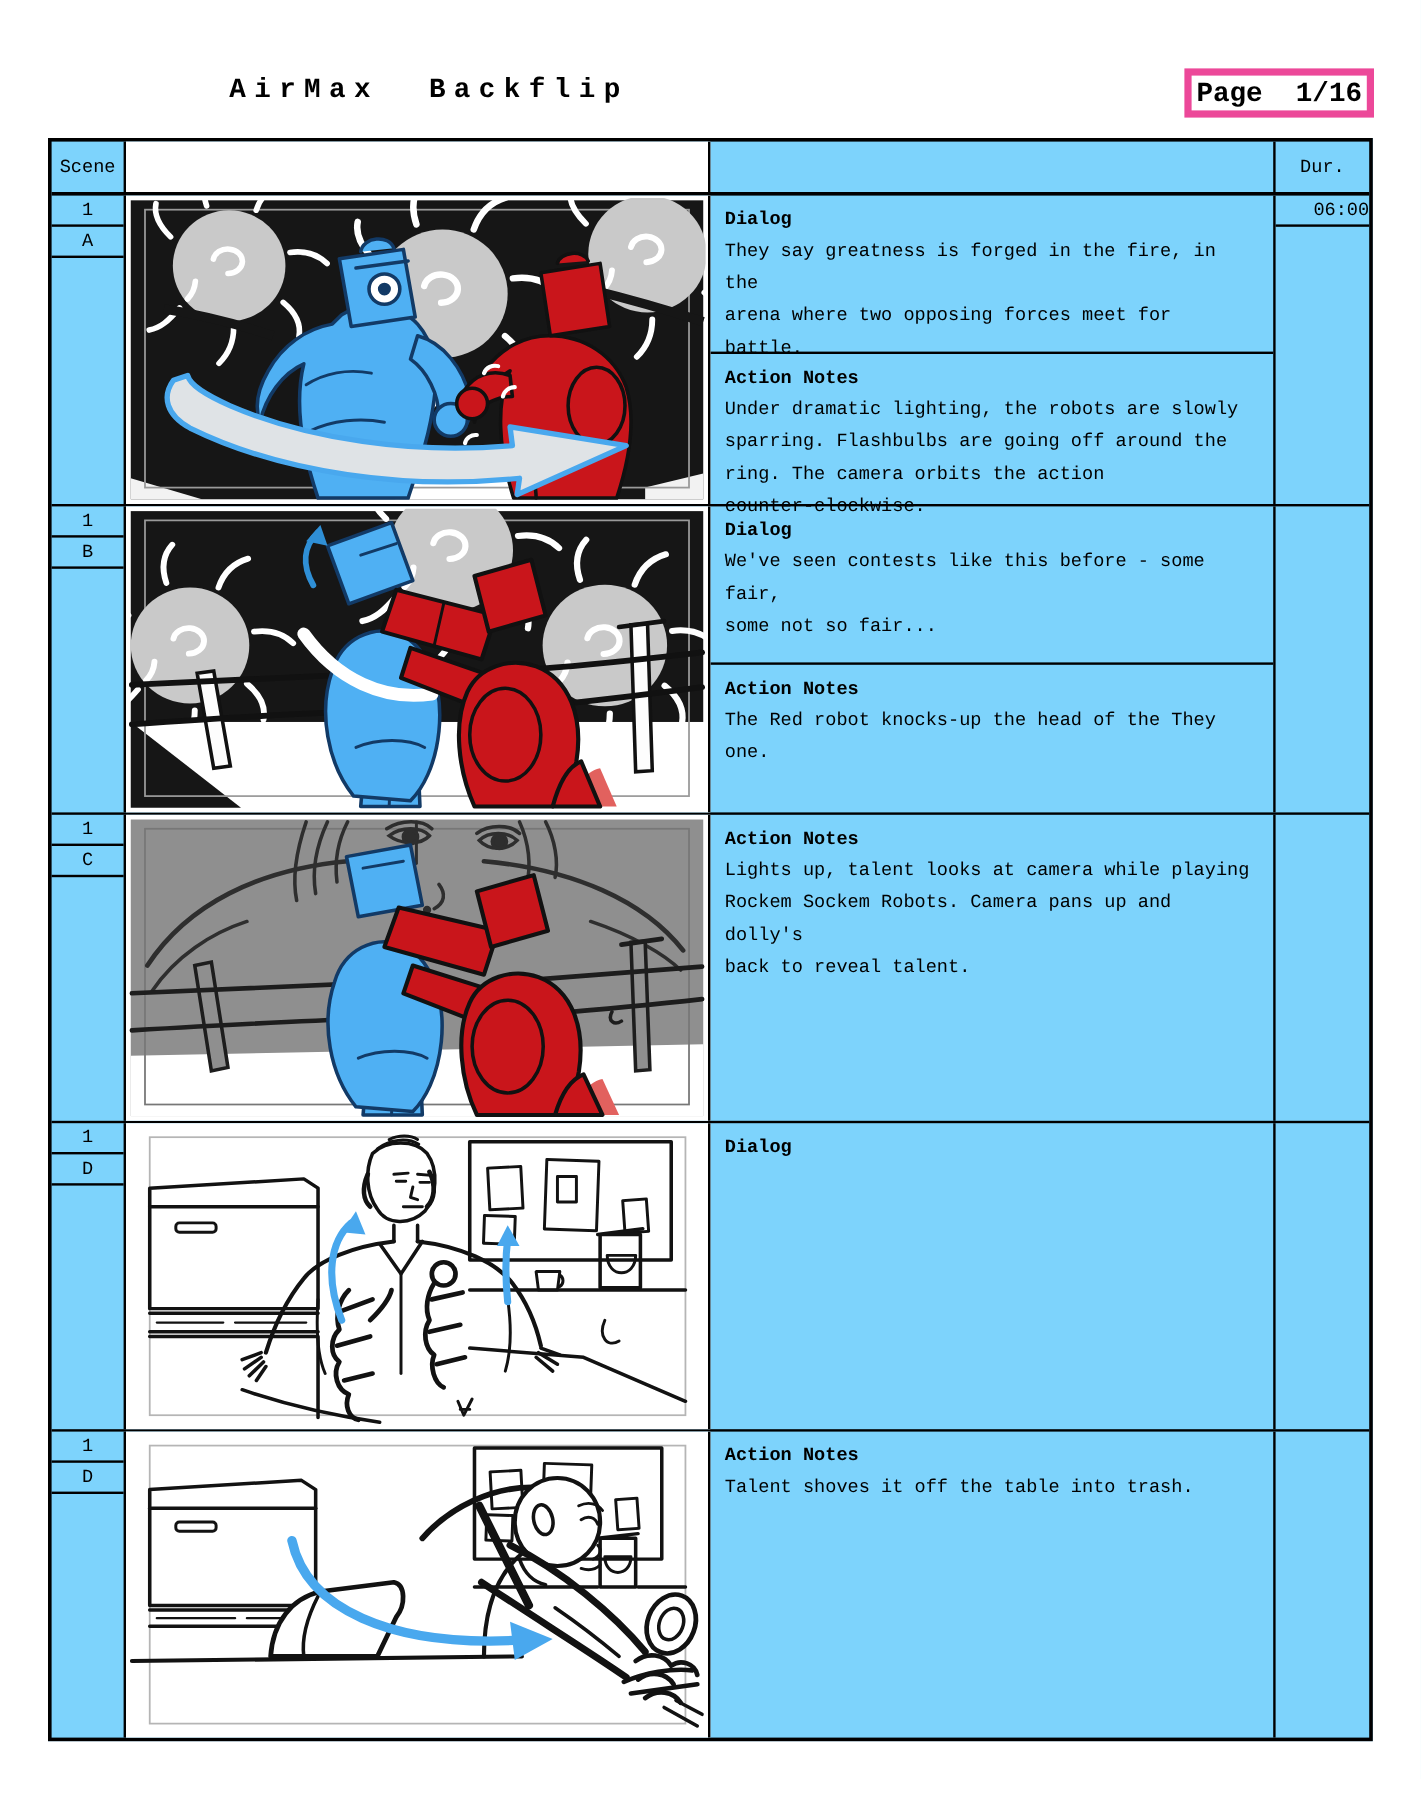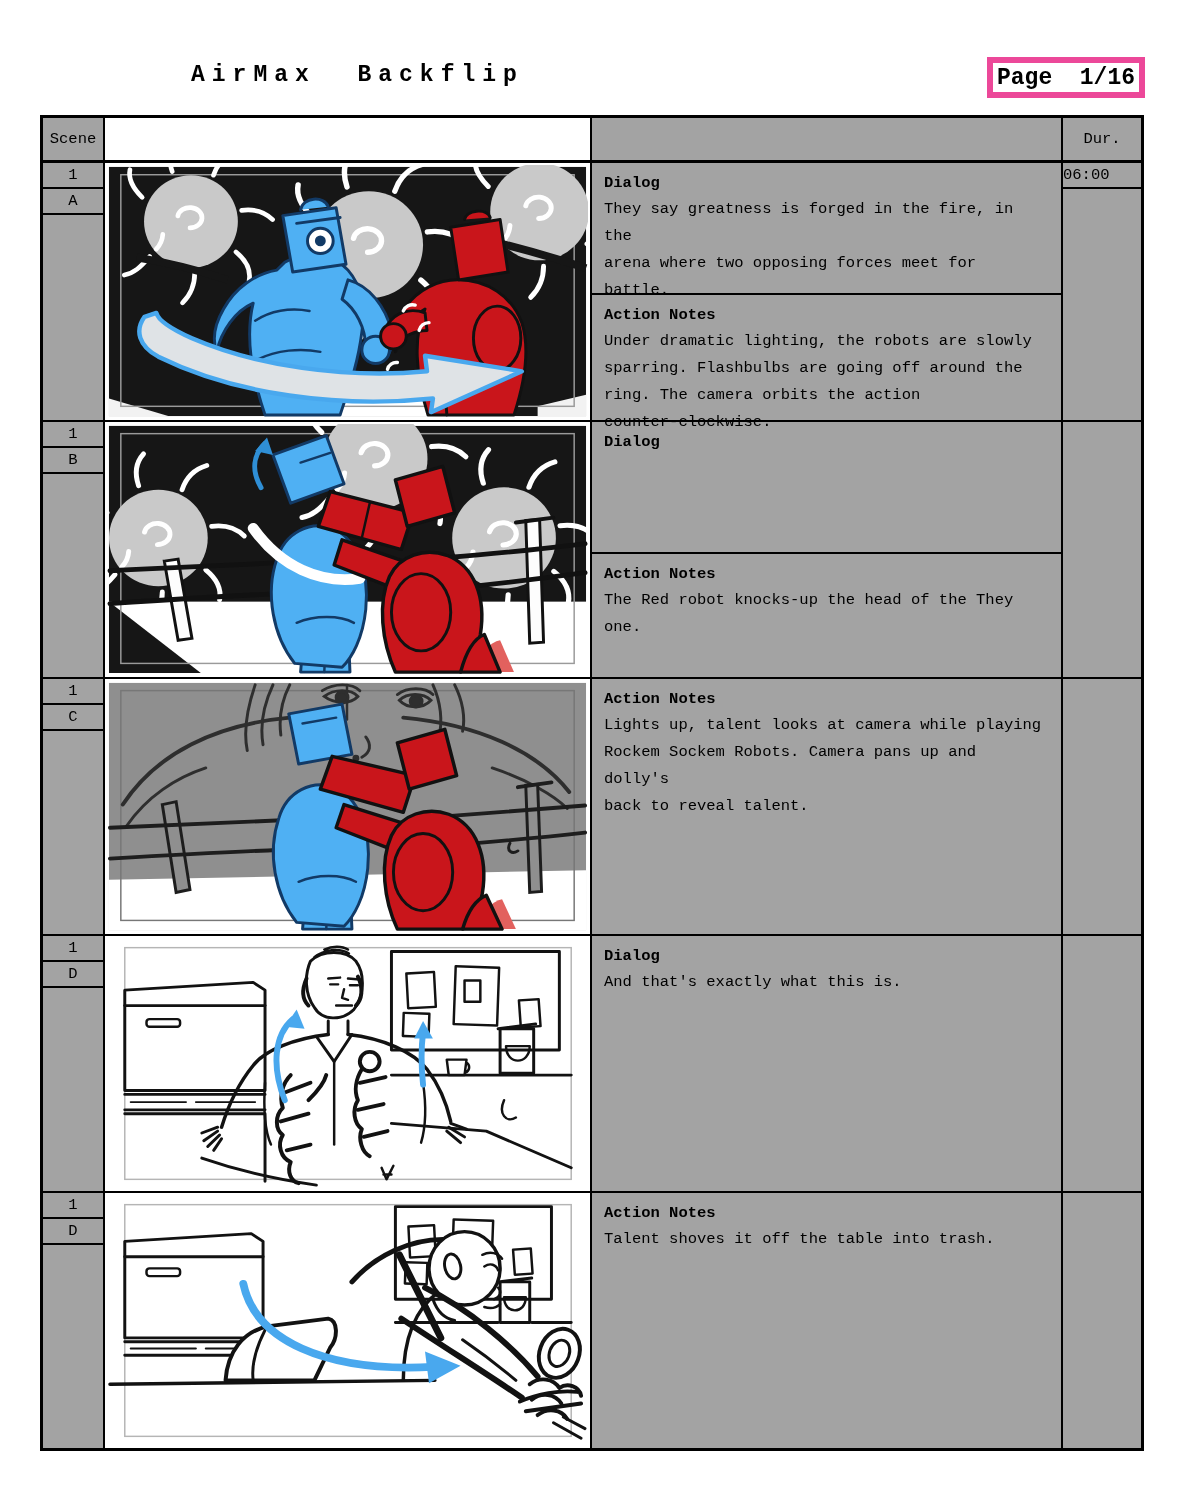--- a/index.html
+++ b/index.html
@@ -13,36 +13,36 @@
     position:absolute; left:191px; top:62px;
     font-size:23px; font-weight:bold; letter-spacing:7px; white-space:pre;
   }
   .page-box {
     position:absolute; left:987px; top:57px; width:158px; height:41px;
     border:6px solid #ec4899; display:flex; align-items:center; justify-content:center;
     font-size:23px; font-weight:bold; white-space:pre;
   }
   .board-table {
     position:absolute; left:40px; top:115px; width:1104px;
-    border:3px solid #000; background:#a3a3a3;
+    border:3px solid #000; background:#7dd3fc;
   }
   .trow { display:flex; }
   .thead { height:45px; border-bottom:3px solid #000; }
   .trow.content { height:257px; }
   .trow.content + .trow.content { border-top:2px solid #000; }
   .c-scene { width:62px; border-right:2px solid #000; }
   .c-img   { width:487px; border-right:2px solid #000; position:relative; background:#fff; }
   .c-text  { flex:1; border-right:2px solid #000; }
   .c-dur   { width:78px; }
   .hcell { display:flex; align-items:center; justify-content:center;
            font-size:15.5px; height:100%; }
   .sub { height:26px; line-height:24px; border-bottom:2px solid #000;
          text-align:center; font-size:15.5px; }
   .dur-val { height:26px; line-height:24px; border-bottom:2px solid #000;
-             text-align:left; font-size:15.5px; }
+             text-align:right; font-size:15.5px; }
   .section { padding:7px 12px 0 12px; }
   .sec-split { height:132px; border-bottom:2px solid #000; }
   .sec-head { font-size:15.5px; font-weight:bold; line-height:26px; }
   .sec-body { font-size:15.5px; line-height:27px; white-space:pre-wrap;font-family:Liberation Mono, monospace; }
   .panel { position:absolute; left:2px; top:2px; right:2px; bottom:2px; }
   .panel svg { width:100%; height:100%; display:block; }
   .inkD { stroke:#121212; fill:none; stroke-linecap:round; stroke-linejoin:round; }
 </style>
 </head>
 <body>
@@ -193,20 +193,22 @@
             <path d="M292,58 L340,44 L352,92 L304,106 Z" fill="#C9151B"></path>
             <path d="M358,257 C364,234 372,222 382,218 L398,257 Z" fill="#C9151B"></path>
             <path d="M266,82 L258,118" fill="none" stroke-width="2.5"></path>
           </g>
         </svg>
       </div>
     </div>
     <div class="c-text">
       <div class="section sec-split">
         <div class="sec-head">Dialog</div>
+        <div class="sec-body">We've seen contests like this before - some fair,
+some not so fair...</div>
       </div>
       <div class="section">
         <div class="sec-head">Action Notes</div>
         <div class="sec-body">The Red robot knocks-up the head of the They one.</div>
       </div>
     </div>
     <div class="c-dur"></div>
   </div>
 
   <div class="trow content">
@@ -341,21 +343,20 @@
             <path d="M320,152 C318,132 318,114 320,98"></path>
           </g>
           <path d="M180,92 L192,74 L200,94 Z" fill="#49A8EE"></path>
           <path d="M311,104 L320,86 L330,104 Z" fill="#49A8EE"></path>
         </svg>
       </div>
     </div>
     <div class="c-text">
       <div class="section">
         <div class="sec-head">Dialog</div>
-        <div class="sec-body">And that's exactly what this is.</div>
       </div>
     </div>
     <div class="c-dur"></div>
   </div>
 
   <div class="trow content">
     <div class="c-scene">
       <div class="sub">1</div>
       <div class="sub">D</div>
     </div>

